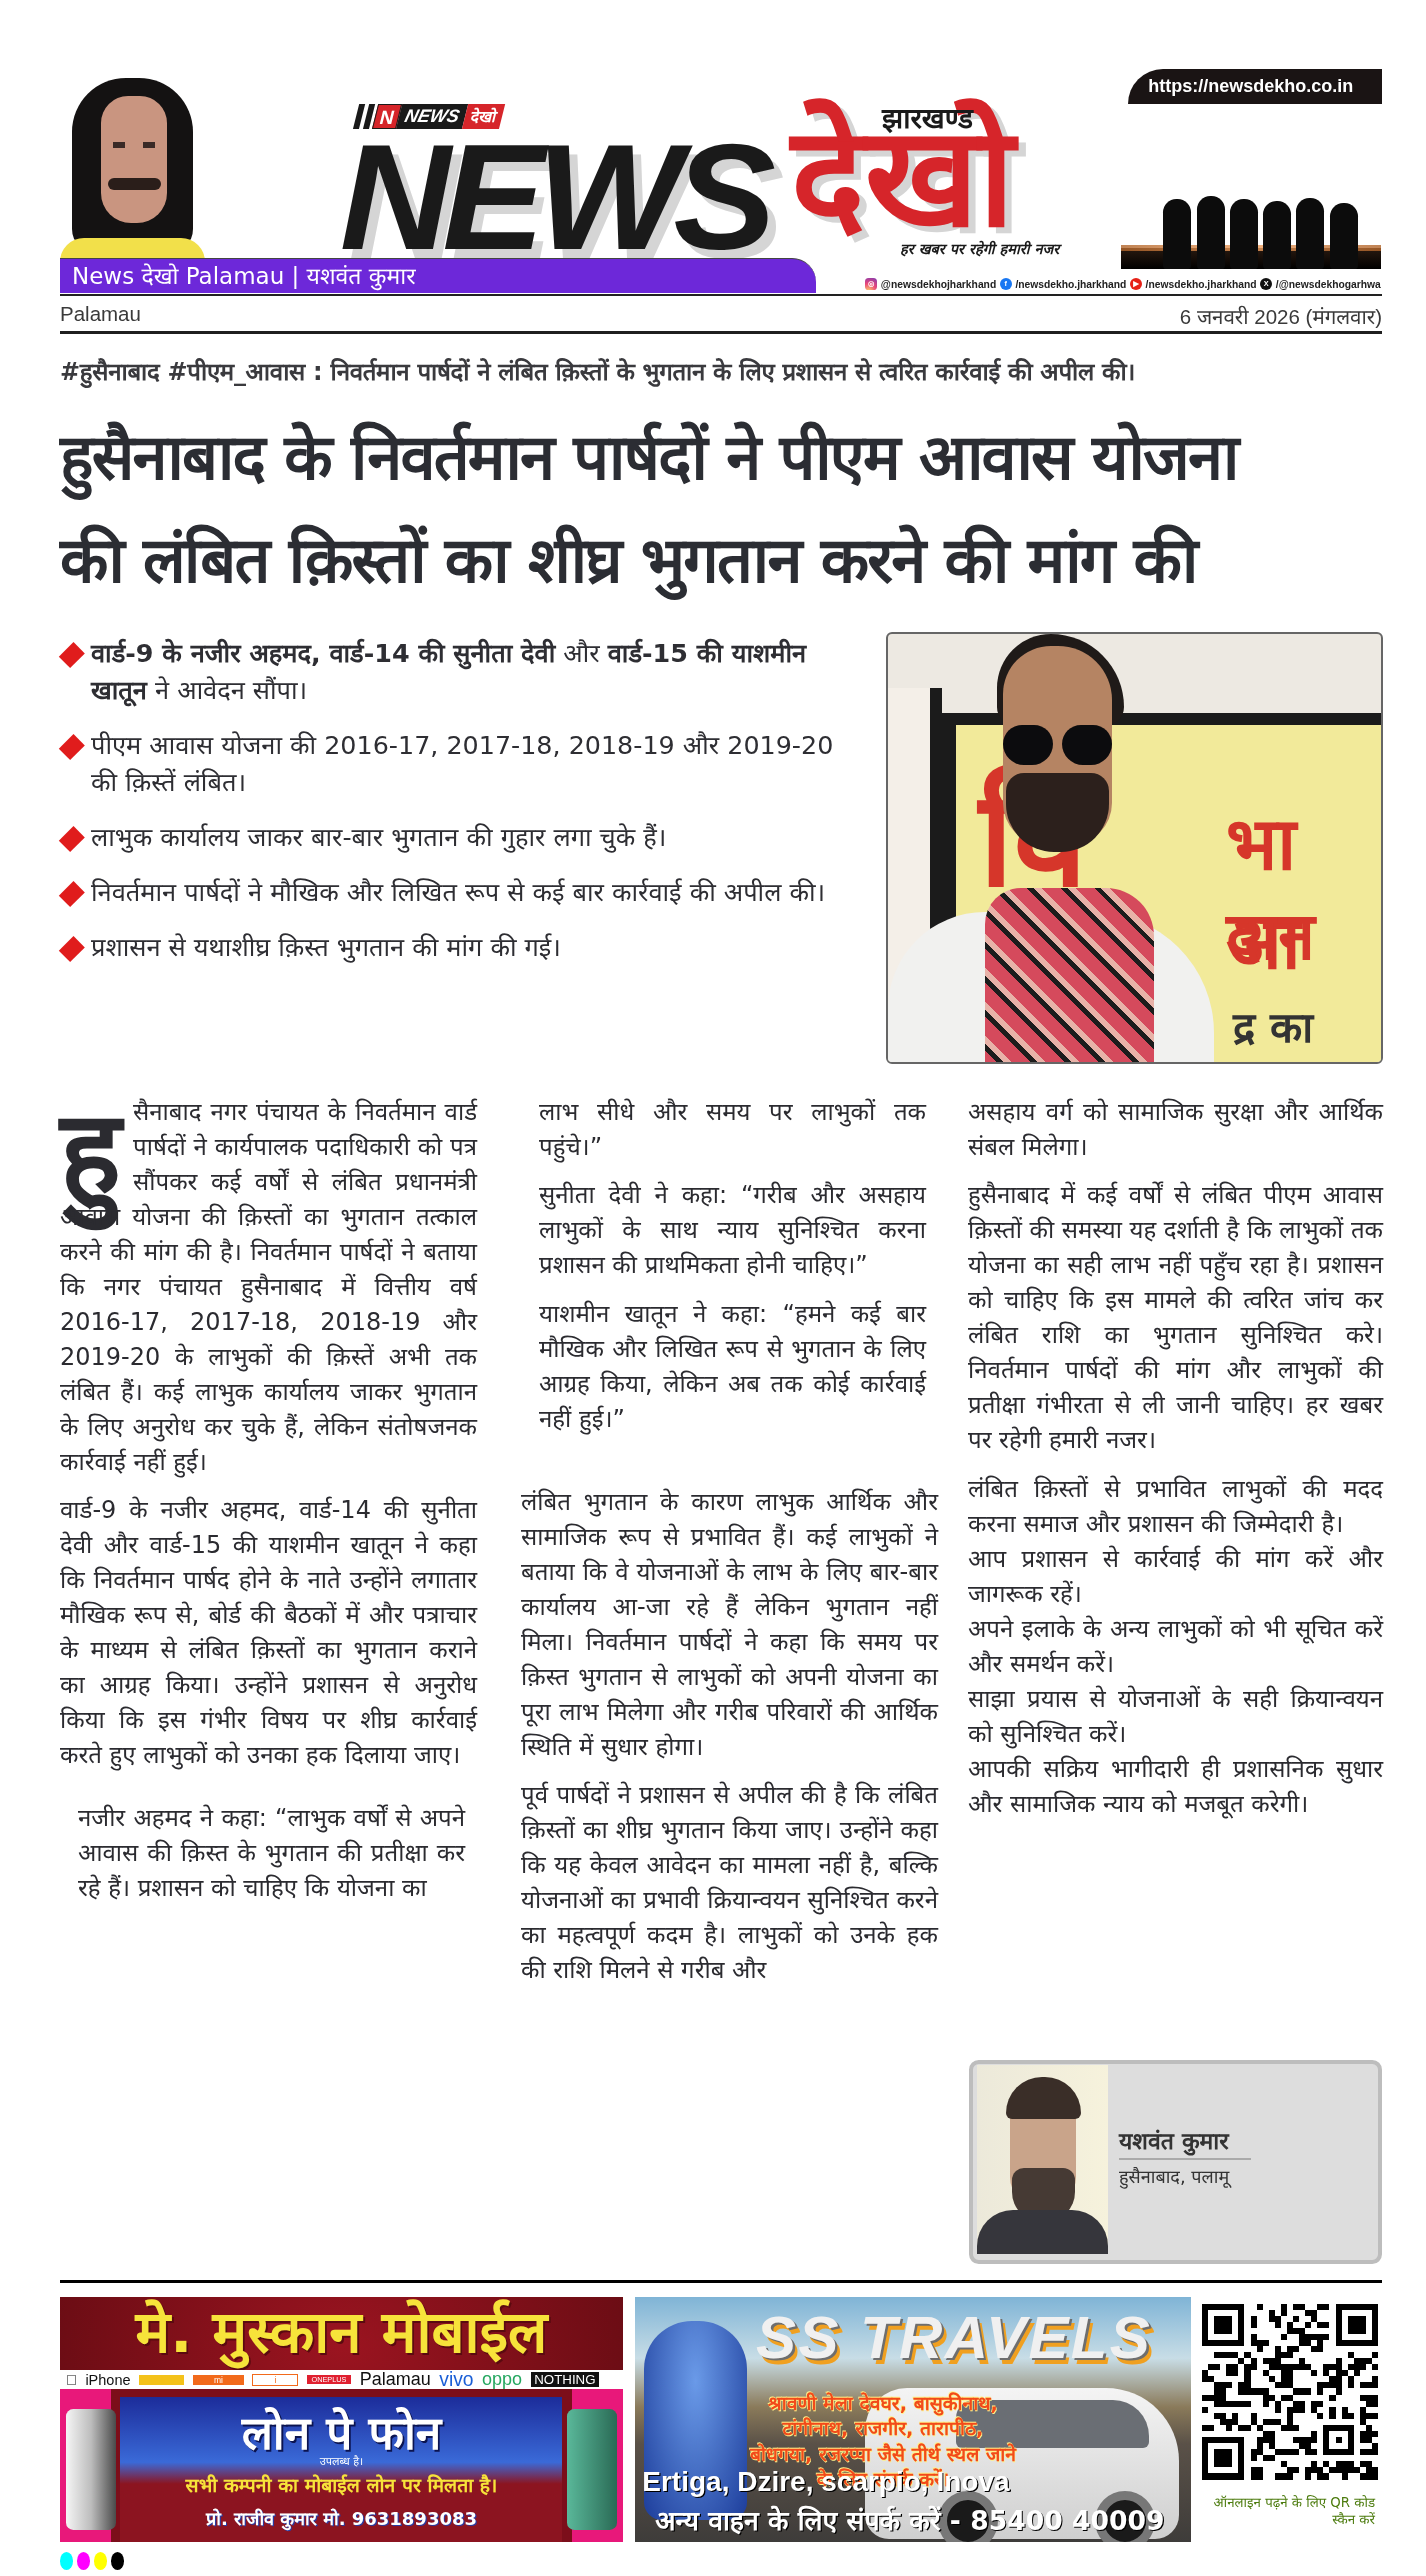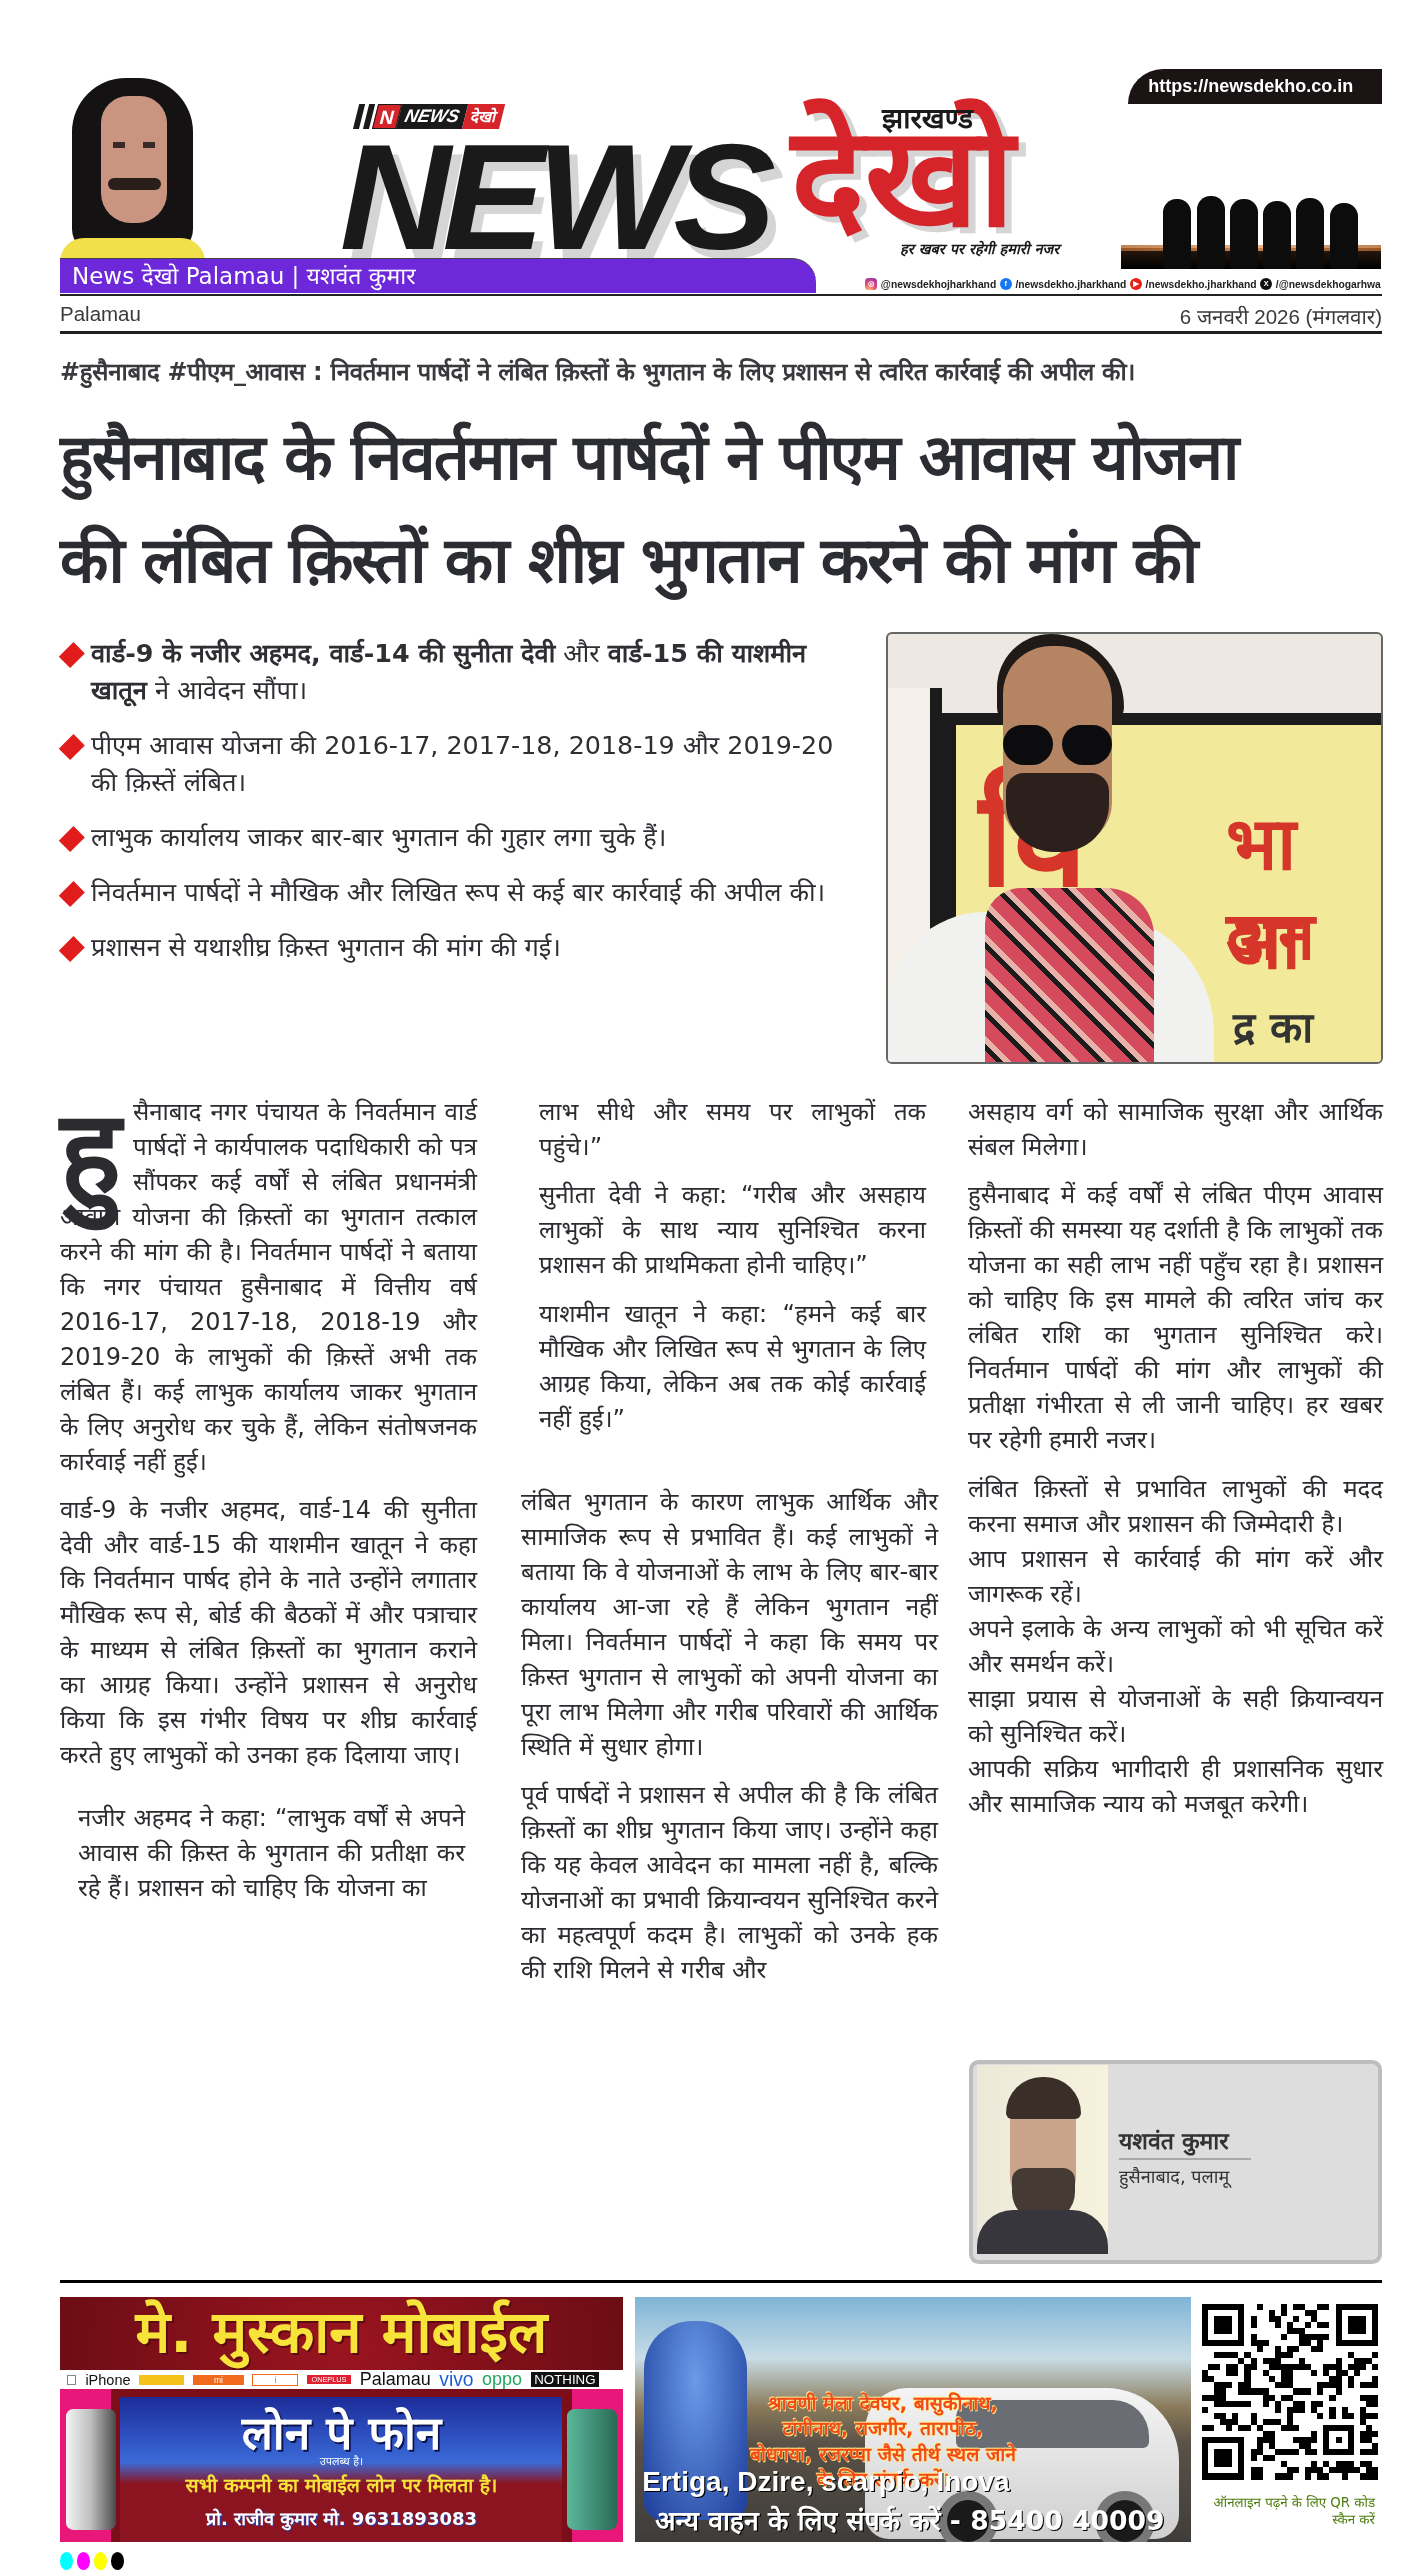--- a/index.html
+++ b/index.html
@@ -333,20 +333,21 @@
   <div class="phone-l"></div>
   <div class="phone-r"></div>
   <div class="loan">लोन पे फोन</div>
   <div class="loan-sub">उपलब्ध है।</div>
   <div class="line2">सभी कम्पनी का मोबाईल लोन पर मिलता है।</div>
   <div class="line3">प्रो. राजीव कुमार   मो. 9631893083</div>
 </div>
 
 <div class="ad-travel">
   <div class="deity"></div>
+  <div class="title">SS TRAVELS</div>
   <div class="car">
     <div class="win"></div>
     <div class="wheel" style="left:73px"></div>
     <div class="wheel" style="right:24px"></div>
   </div>
   <div class="yatra">श्रावणी मेला देवघर, बासुकीनाथ, टांगीनाथ, राजगीर, तारापीठ, बोधगया, रजरप्पा जैसे तीर्थ स्थल जाने के लिए संपर्क करें।</div>
   <div class="cars-line">Ertiga, Dzire, scarpio, Inova</div>
   <div class="contact-line">अन्य वाहन के लिए संपर्क करें - 85400 40009</div>
 </div>
 

